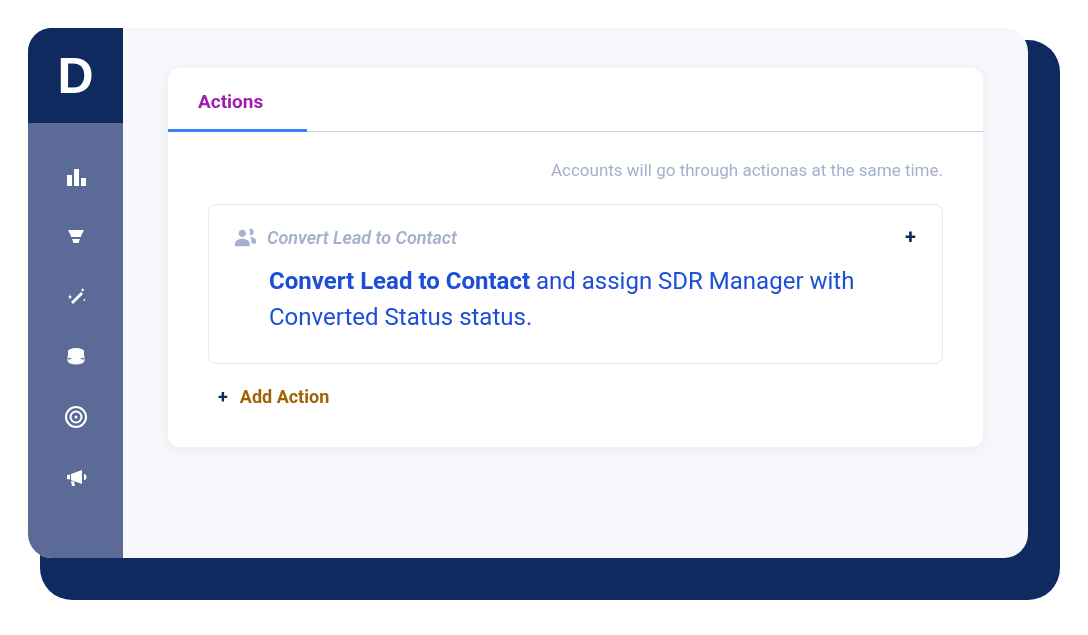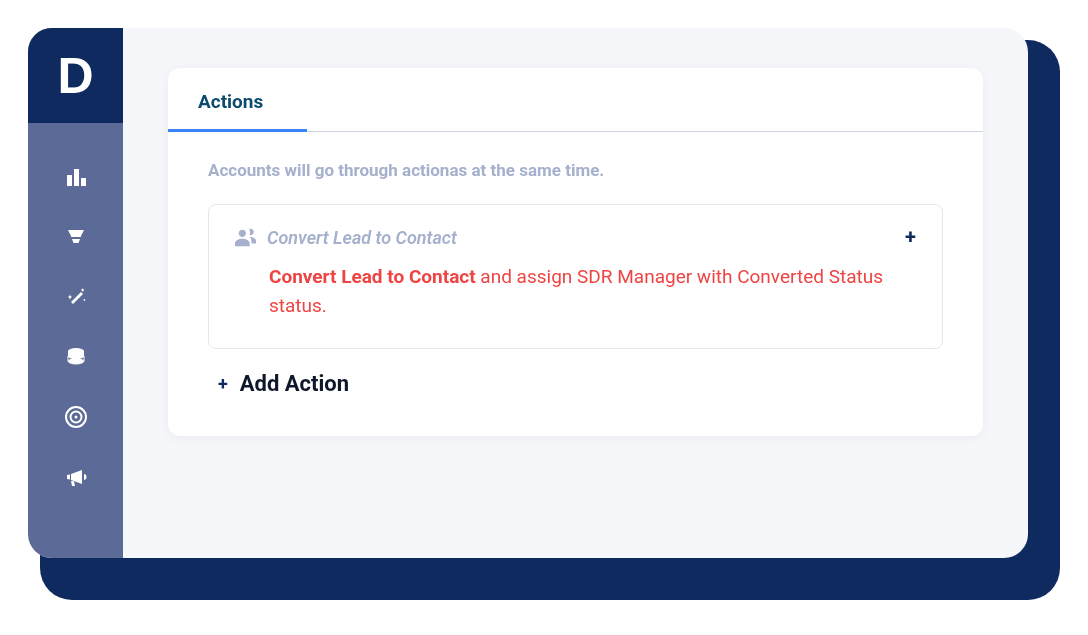--- a/index.html
+++ b/index.html
@@ -88,38 +88,38 @@
       overflow: hidden;
     }
     .card-header {
       padding: 22px 30px 18px;
       border-bottom: 1px solid #ccd4e2;
       position: relative;
     }
     .card-title {
       font-size: 19px;
       font-weight: 700;
-      color: #0c4a6e;
+      color: #a21caf;
     }
     .progress-bar {
       position: absolute;
       bottom: -1px;
       left: 0;
       width: 17%;
       height: 3px;
       background: #3b82f6;
     }
     .card-body {
       padding: 28px 40px 40px;
     }
     .hint-text {
-      text-align: left;
+      text-align: right;
       color: #a5b0cc;
       font-size: 17px;
-      font-weight: 700;
+      font-weight: 400;
       margin-bottom: 24px;
     }
     .action-item {
       border: 1px solid #e2e7f0;
       border-radius: 8px;
       padding: 20px 26px 28px;
       margin-bottom: 22px;
     }
     .action-item-header {
       display: flex;
@@ -143,43 +143,43 @@
       font-size: 18px;
       font-weight: 600;
     }
     .plus-icon {
       color: #0f2a5e;
       font-size: 20px;
       font-weight: 700;
       cursor: pointer;
     }
     .action-description {
-      color: #ef4444;
-      font-size: 19px;
+      color: #1d4ed8;
+      font-size: 24px;
       line-height: 1.5;
       padding-left: 34px;
     }
     .action-description strong {
       font-weight: 700;
     }
     .add-action {
       display: flex;
       align-items: center;
       gap: 12px;
       padding-left: 10px;
       cursor: pointer;
     }
     .add-action-plus {
       color: #0f2a5e;
       font-size: 18px;
       font-weight: 700;
     }
     .add-action-label {
-      color: #0f172a;
-      font-size: 22px;
+      color: #a16207;
+      font-size: 18px;
       font-weight: 700;
     }
   </style>
 </head>
 <body>
 
 <div class="outer-shadow"></div>
 
 <div class="app-window">
   <div class="sidebar">

